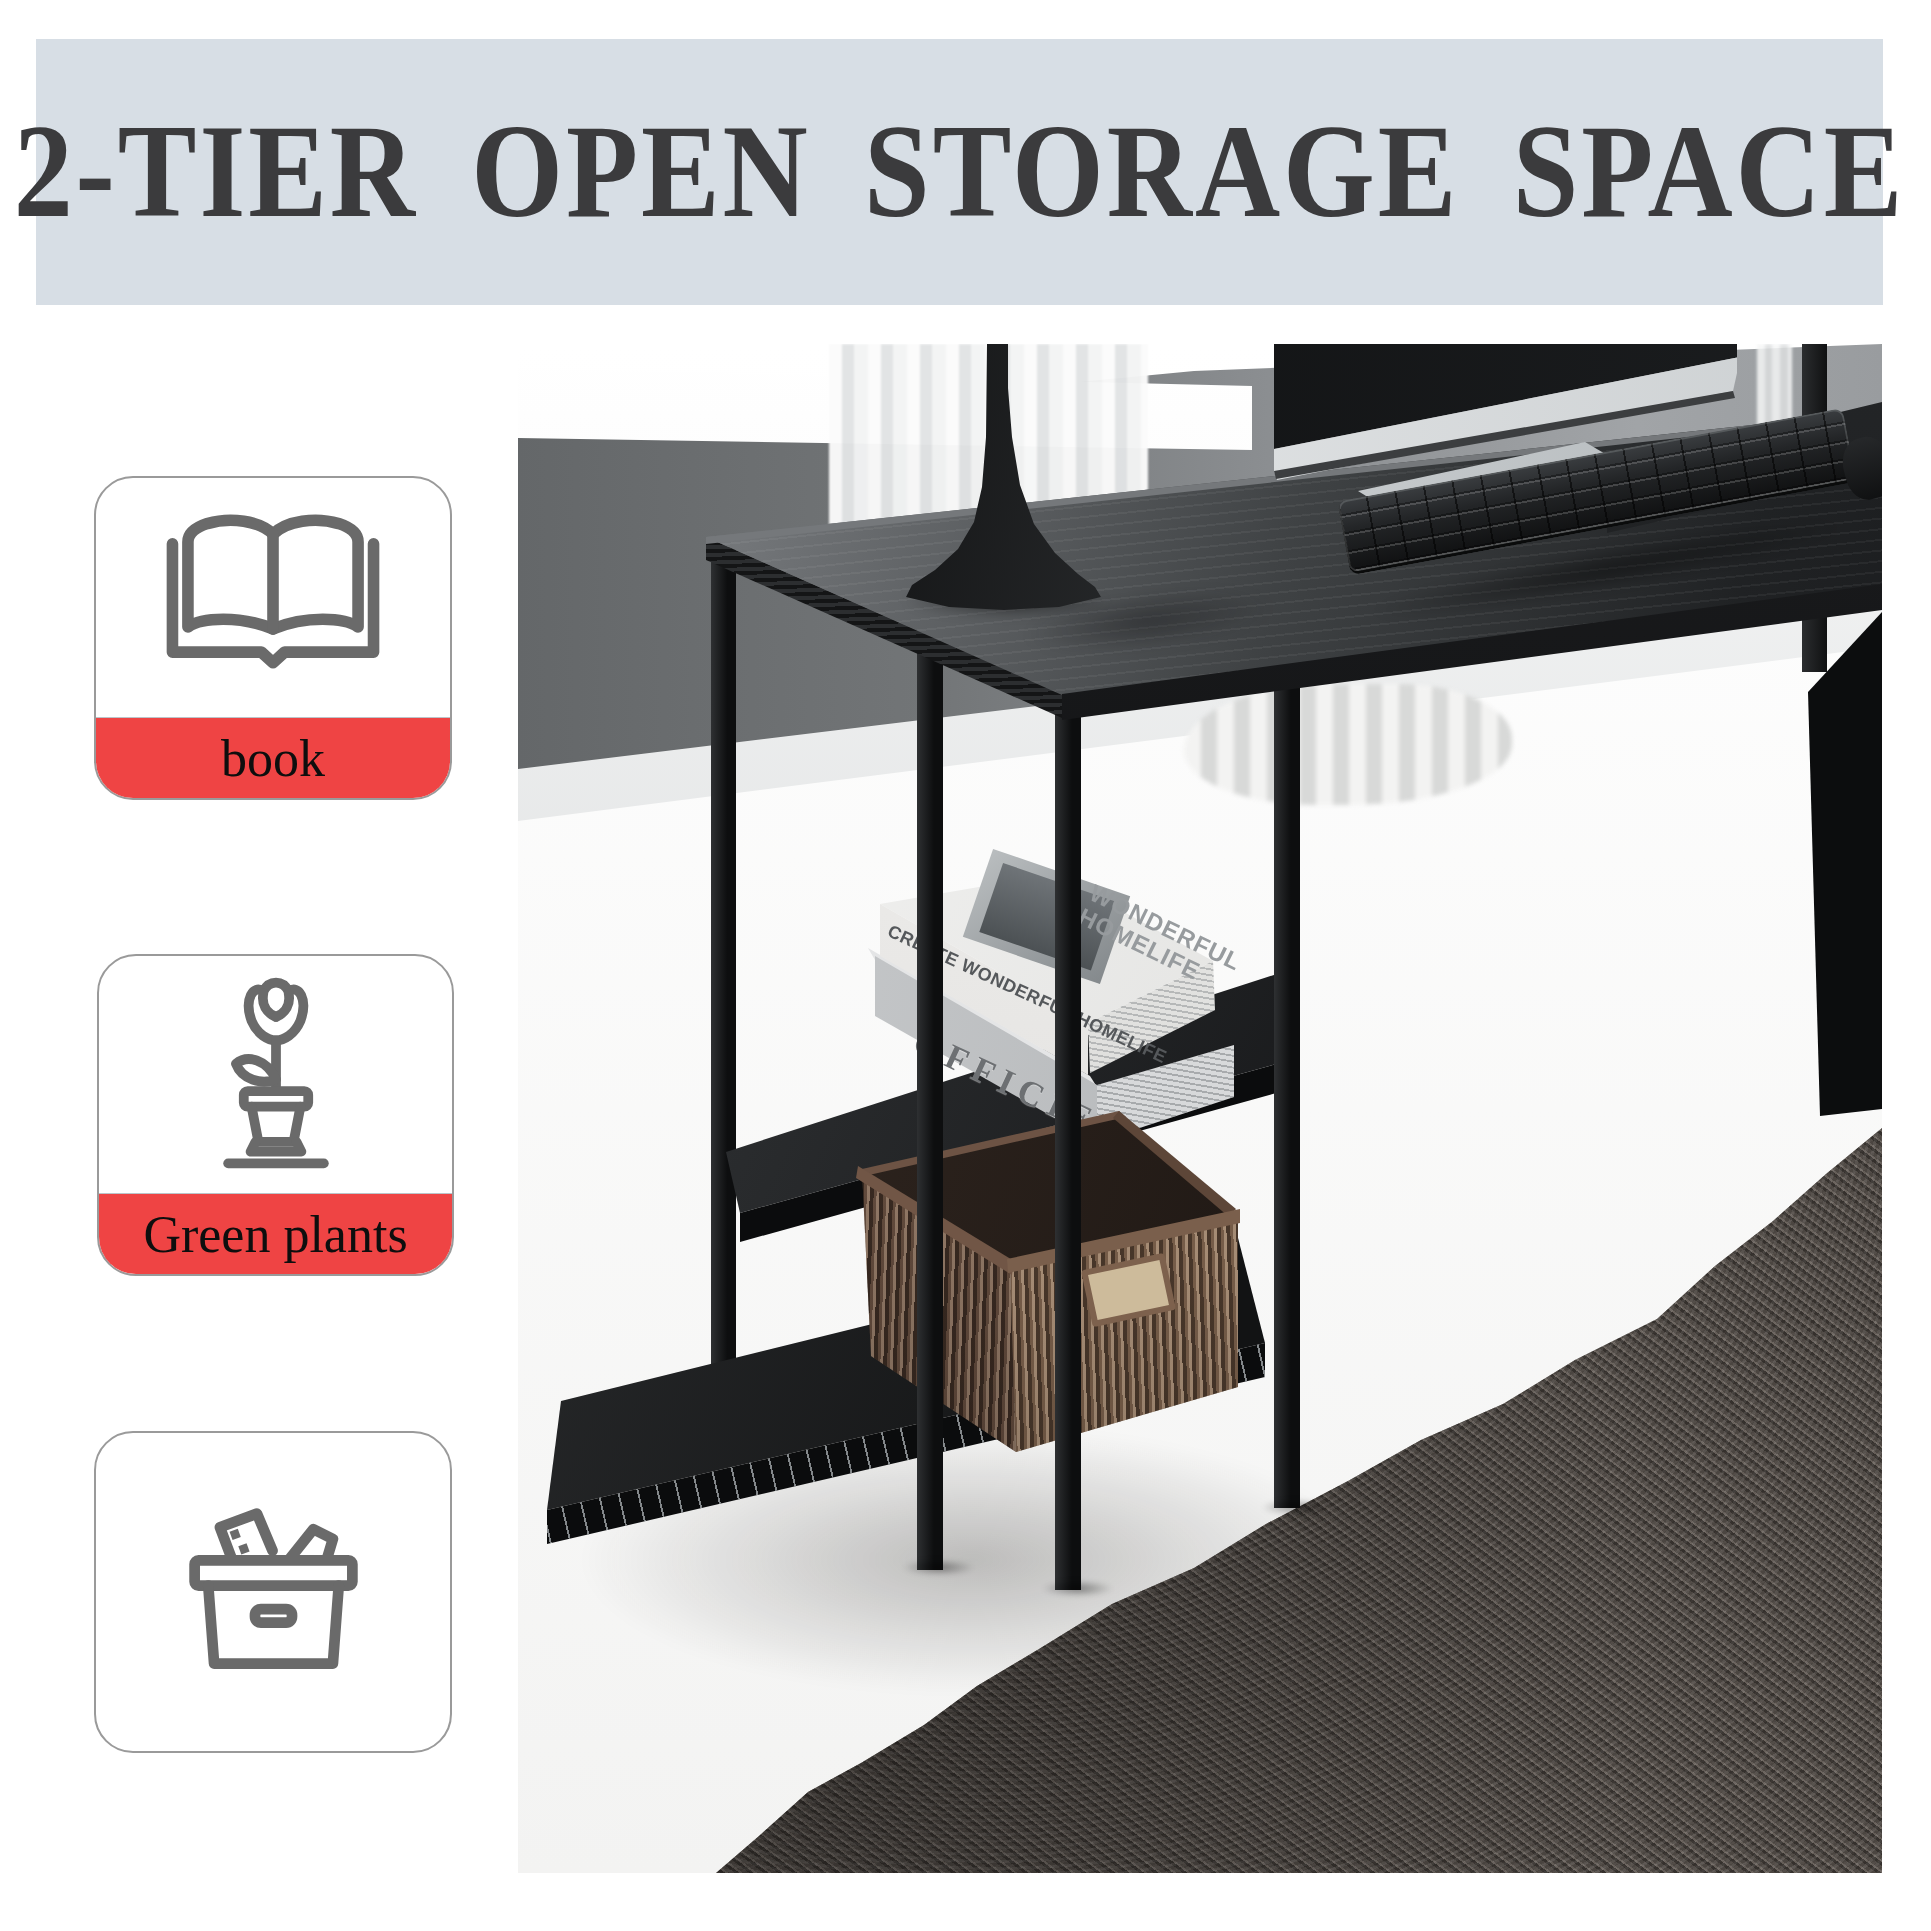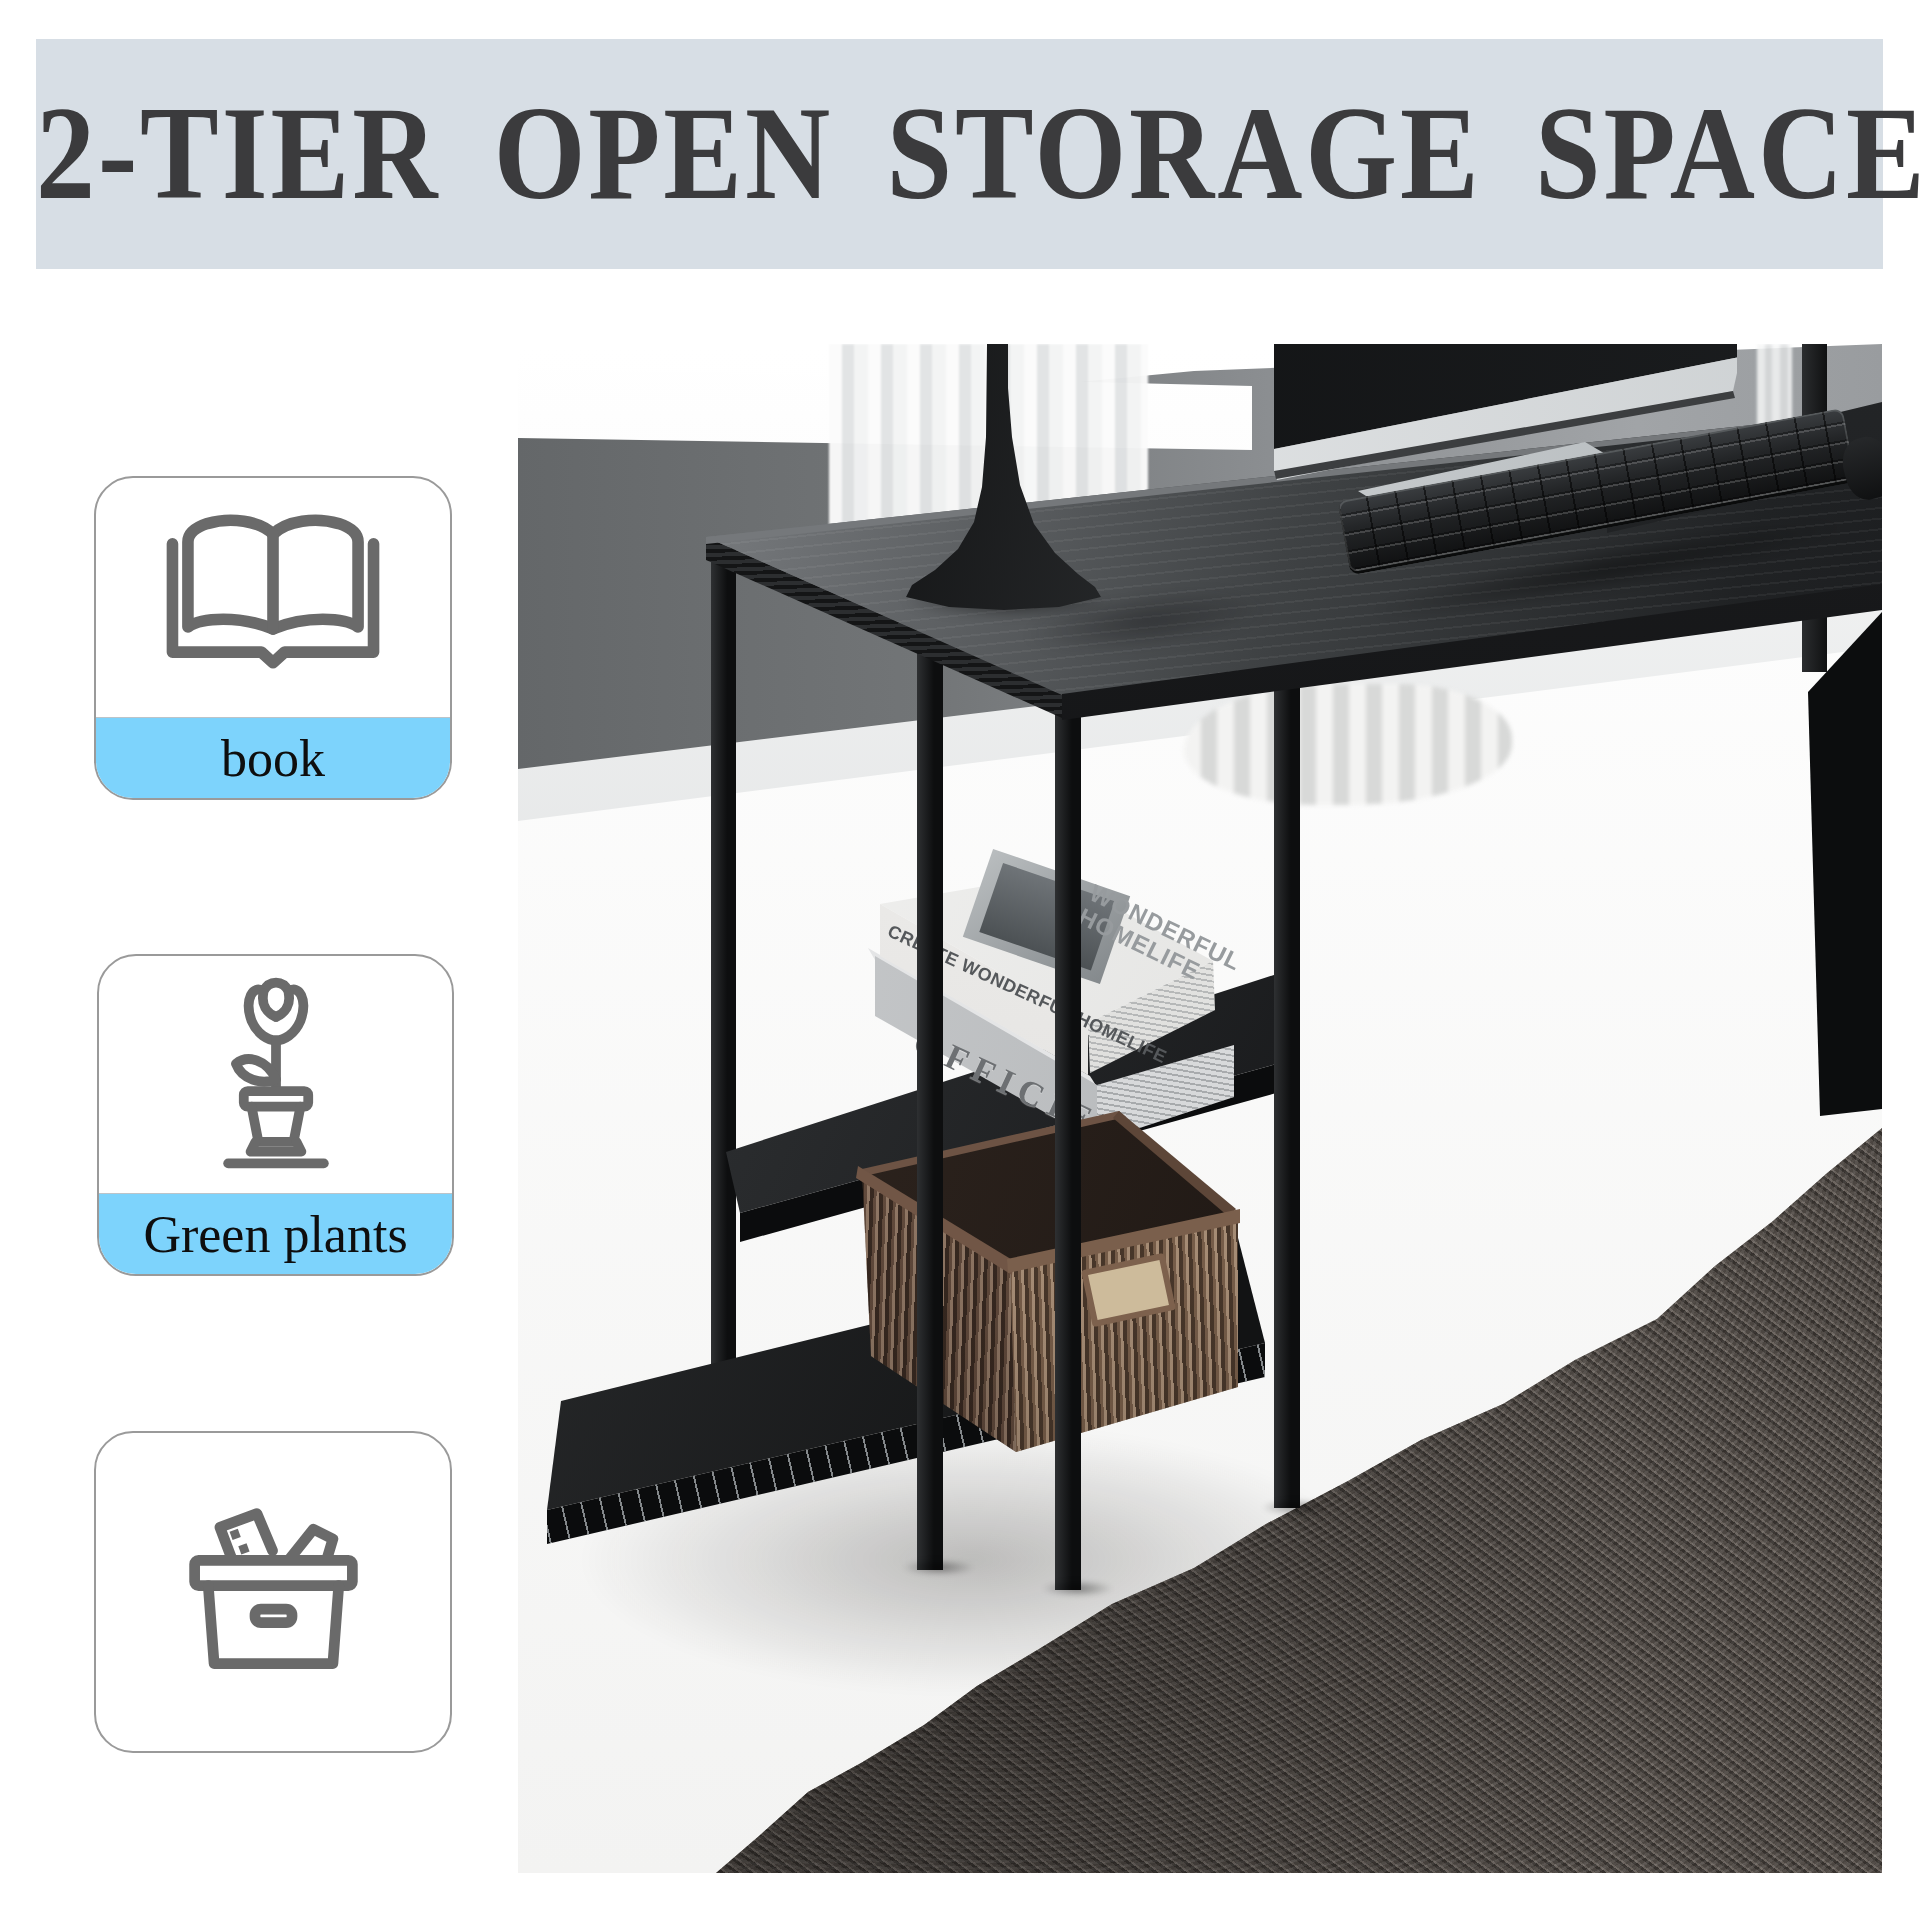--- a/index.html
+++ b/index.html
@@ -1,30 +1,30 @@
 <!DOCTYPE html>
 <html><head>
 <meta charset="utf-8">
 <style>
   html,body{margin:0;padding:0;background:#ffffff;width:1931px;height:1931px;position:relative;
             font-family:"Liberation Serif", serif;}
   *{box-sizing:border-box;}
 
   
-  .banner{position:absolute;left:36px;top:39px;width:1847px;height:230px;background:#d7dee5;
-          display:flex;align-items:center;justify-content:flex-start;}
+  .banner{position:absolute;left:36px;top:39px;width:1847px;height:266px;background:#d7dee5;
+          display:flex;align-items:center;justify-content:center;}
   .banner h1{margin:0;font-size:118px;font-weight:bold;color:#3b3b3d;letter-spacing:2.9px;
              word-spacing:21px;transform:scaleY(1.14);white-space:nowrap;}
 
   
   .card{position:absolute;left:94px;width:358px;height:324px;background:#ffffff;
         border:2.9px solid #9a9a9a;border-radius:39px;overflow:hidden;
         display:flex;flex-direction:column;}
   .card .icon-area{flex:1;display:flex;align-items:center;justify-content:center;}
-  .card .label-strip{height:81px;background:#7dd3fc;border-top:1px solid #bcc4c9;
+  .card .label-strip{height:81px;background:#ef4444;border-top:1px solid #bcc4c9;
         display:flex;align-items:center;justify-content:center;}
   .card .label-strip span{font-size:52px;color:#0e0e0e;}
   #card-book{top:476px;}
   #card-plants{top:954px;left:97px;width:357px;height:322px;}
   #card-storage{top:1431px;height:322px;}
   .card svg{stroke:#6a6a6a;fill:none;stroke-linecap:round;stroke-linejoin:round;}
 
   
   .photo{position:absolute;left:518px;top:344px;width:1364px;height:1529px;overflow:hidden;
          background:#f7f7f6;}

